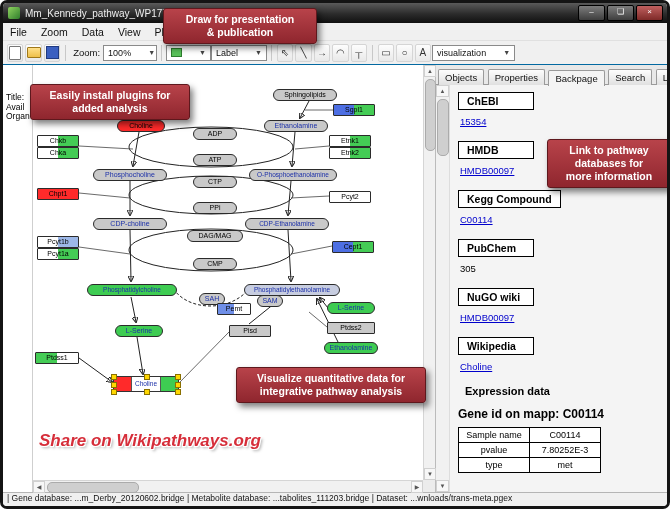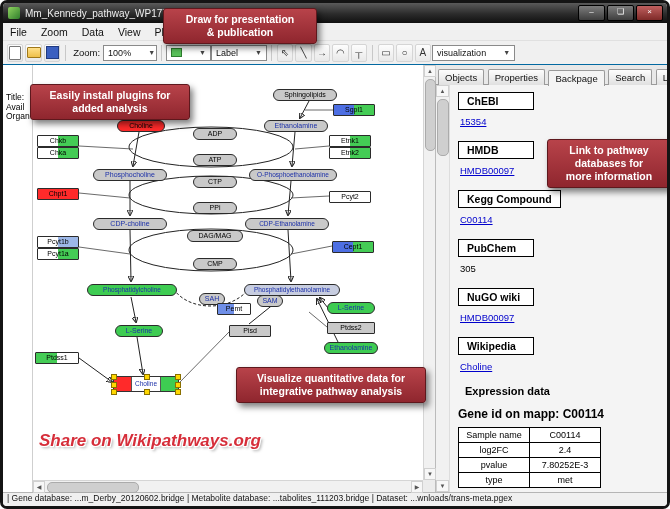--- a/index.html
+++ b/index.html
@@ -305,24 +305,20 @@
 
           <div class="exp-title">Expression data</div>
           <div class="exp-gene">Gene id on mapp: C00114</div>
           <table class="exp-table">
             <tbody>
                 <tr>
               <td>Sample name</td>
               <td>C00114</td>
             </tr>
             <tr>
-              <td>log2FC</td>
-              <td>2.4</td>
-            </tr>
-            <tr>
               <td>pvalue</td>
               <td>7.80252E-3</td>
             </tr>
             <tr>
               <td>type</td>
               <td>met</td>
             </tr>
           </tbody>
             </table>
 

